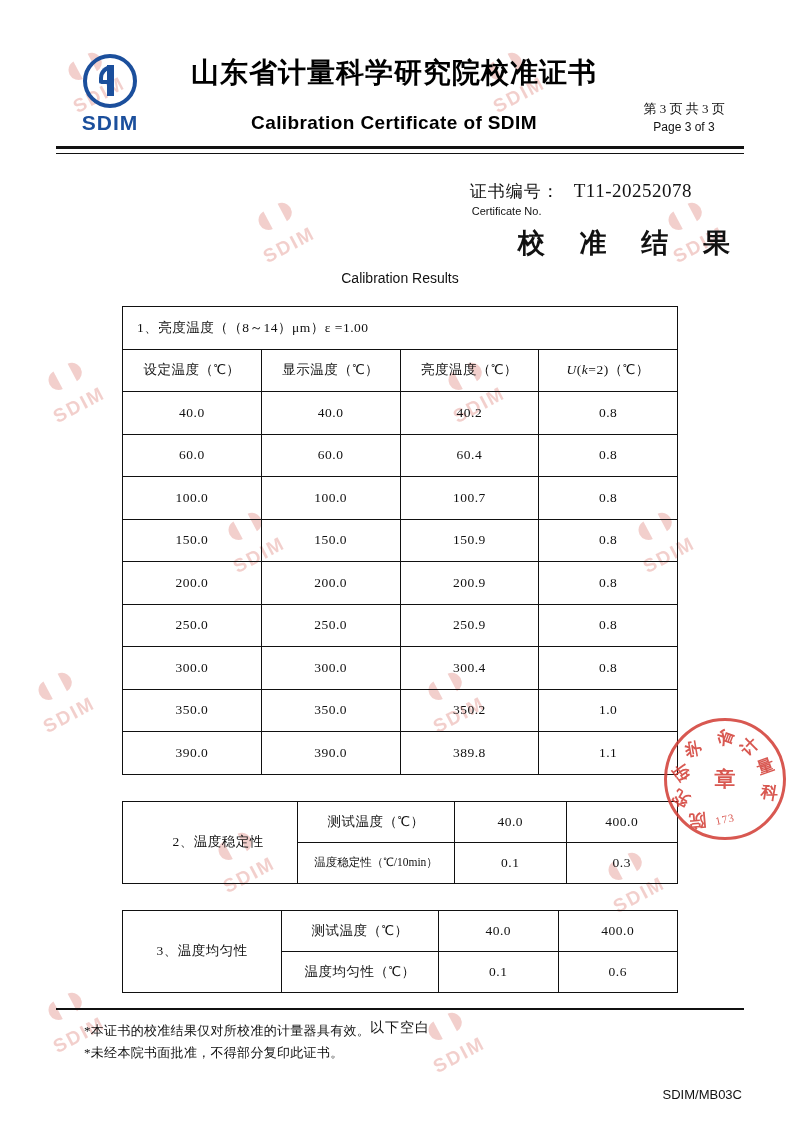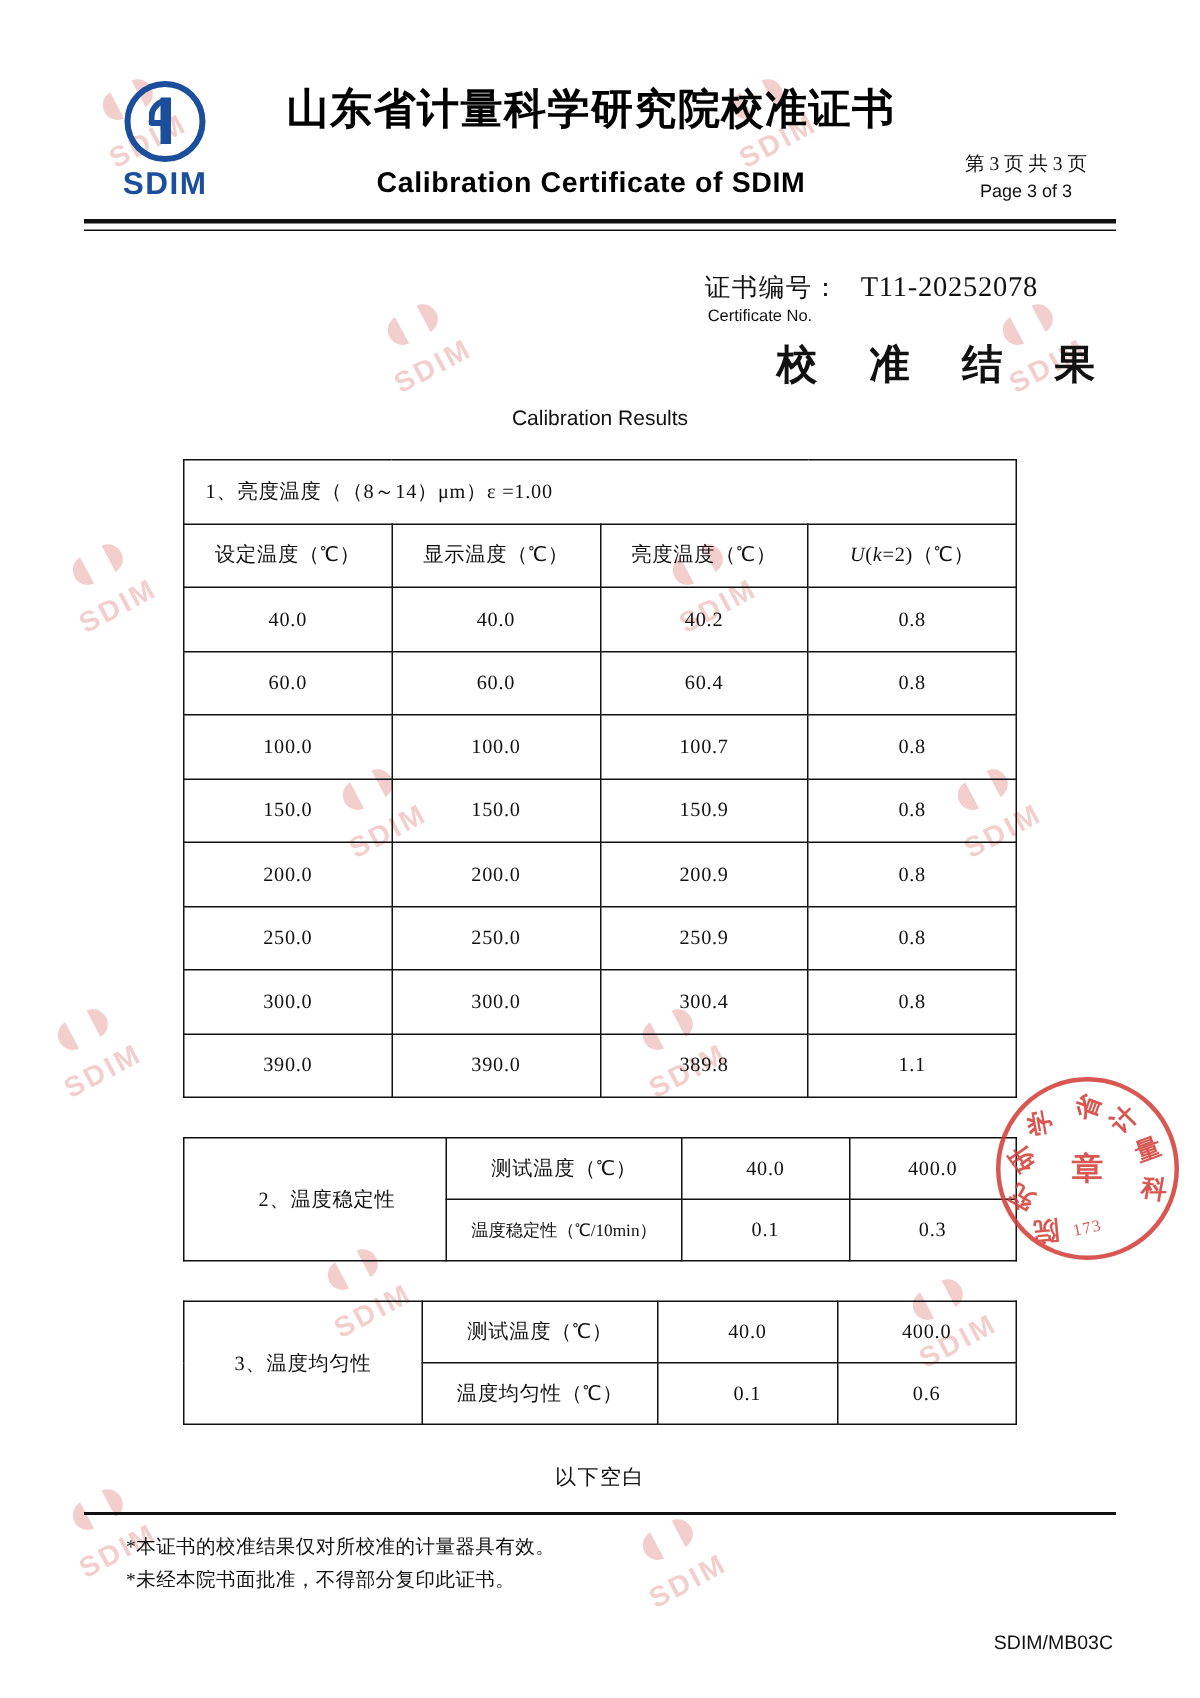--- a/index.html
+++ b/index.html
@@ -432,20 +432,26 @@
         <td>250.0</td>
         <td>250.0</td>
         <td>250.9</td>
         <td>0.8</td>
       </tr>
       <tr>
         <td>300.0</td>
         <td>300.0</td>
         <td>300.4</td>
         <td>0.8</td>
+      </tr>
+      <tr>
+        <td>350.0</td>
+        <td>350.0</td>
+        <td>350.2</td>
+        <td>1.0</td>
       </tr>
       <tr>
         <td>390.0</td>
         <td>390.0</td>
         <td>389.8</td>
         <td>1.1</td>
       </tr>
     </tbody>
   </table>
 

